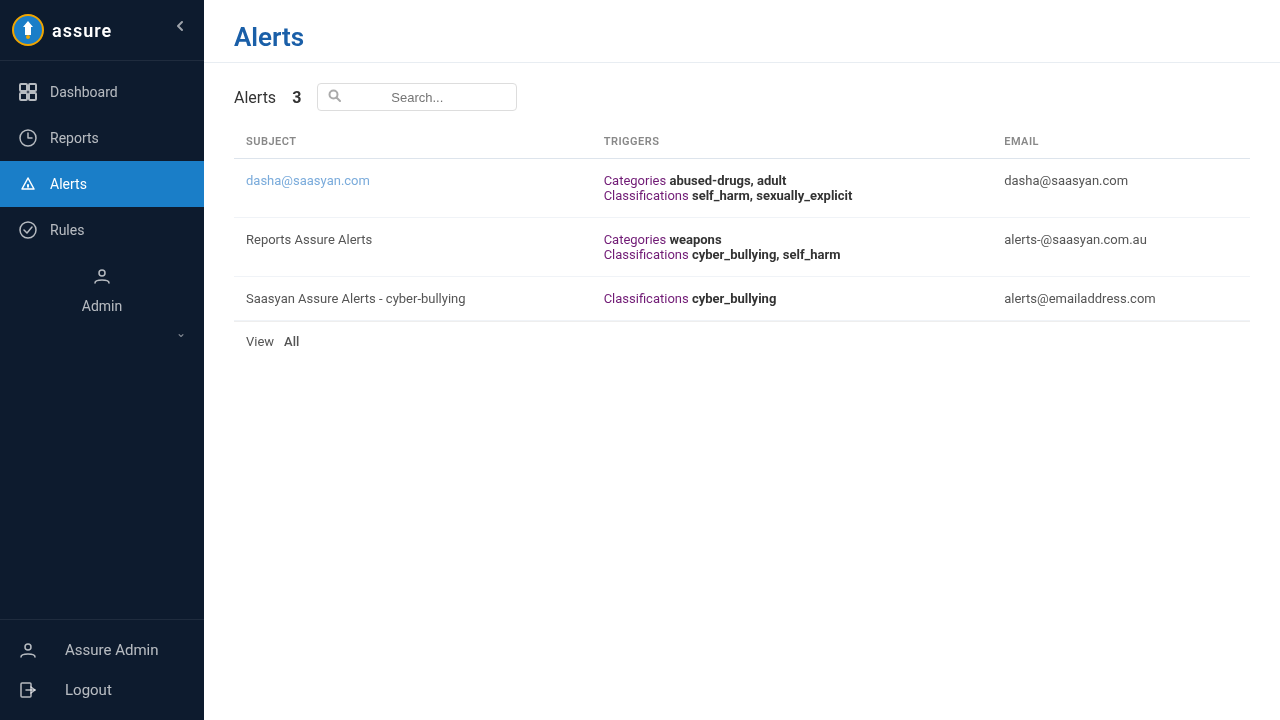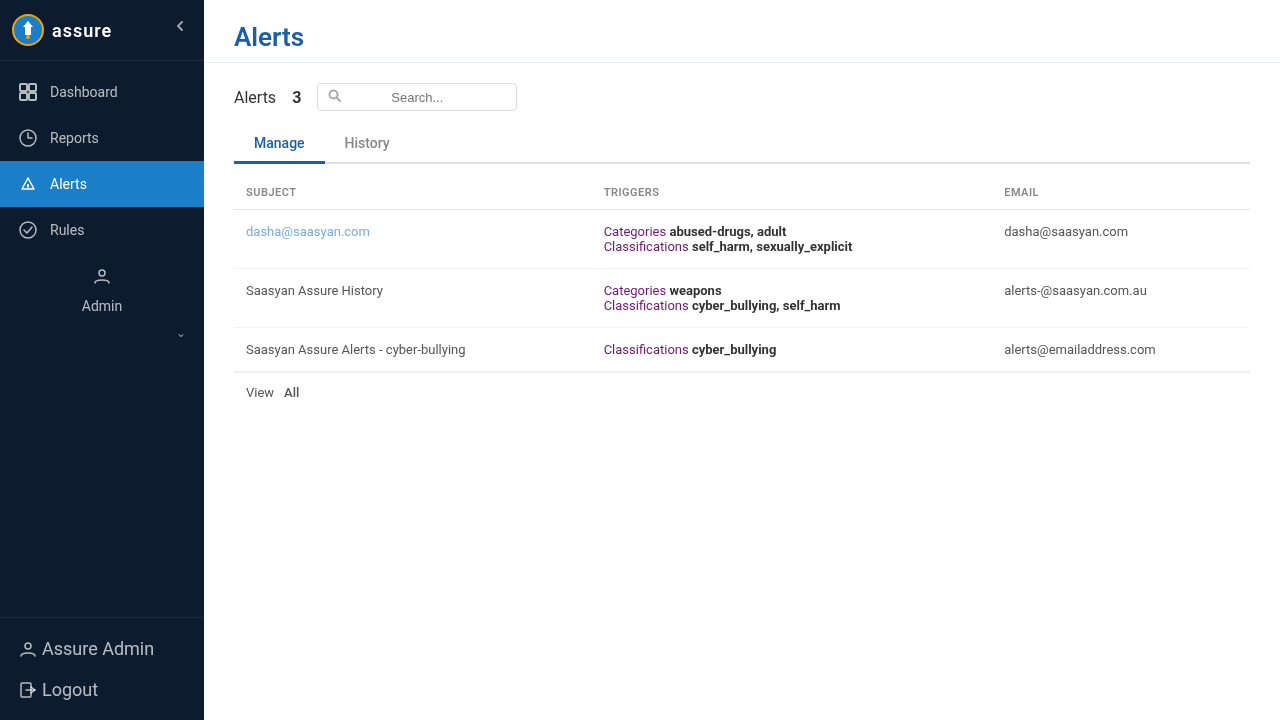--- a/index.html
+++ b/index.html
@@ -77,25 +77,25 @@
       font-size: 12px;
       opacity: 0.7;
     }
     #sidebar-footer {
       border-top: 1px solid rgba(255,255,255,0.08);
       padding: 10px 0;
     }
     .footer-item {
       display: flex;
       align-items: center;
-      gap: 4px;
+      gap: 27px;
       padding: 10px 18px;
       color: rgba(255,255,255,0.7);
       cursor: pointer;
-      font-size: 18px;
+      font-size: 15px;
     }
     .footer-icon {
       width: 20px;
       height: 20px;
       display: flex;
       align-items: center;
       justify-content: center;
     }
 
     
@@ -344,24 +344,20 @@
         <span id="search-icon-wrap">
           <svg width="13" height="13" viewBox="0 0 13 13" class="svg-icon" stroke="#aaa" stroke-width="2">
             <circle cx="5.5" cy="5.5" r="4"></circle>
             <path d="M8.5 8.5 L12 12"></path>
           </svg>
         </span>
         <input id="search-input" type="text" placeholder="Search..." style="">
       </div>
     </div>
 
-    <div id="tabs">
-      <div class="tab active">Manage</div>
-      <div class="tab">History</div>
-    </div>
 
     <table id="alerts-table">
       <thead>
         <tr>
           <th>SUBJECT</th>
           <th>TRIGGERS</th>
           <th>EMAIL</th>
         </tr>
       </thead>
       <tbody>
@@ -382,21 +378,21 @@
               <span class="trigger-bold">self_harm, sexually_explicit</span>
             </div>
           </td>
           <td>
             <span class="email-val">dasha@saasyan.com</span>
           </td>
         </tr>
 
         <tr>
           <td>
-            <span>Saasyan Assure History</span>
+            <span>Reports Assure Alerts</span>
           </td>
           <td>
             <div>
               <span class="trigger-normal">Categories</span>
               <span> </span>
               <span class="trigger-bold">weapons</span>
             </div>
             <div>
               <span class="trigger-normal">Classifications</span>
               <span> </span>

